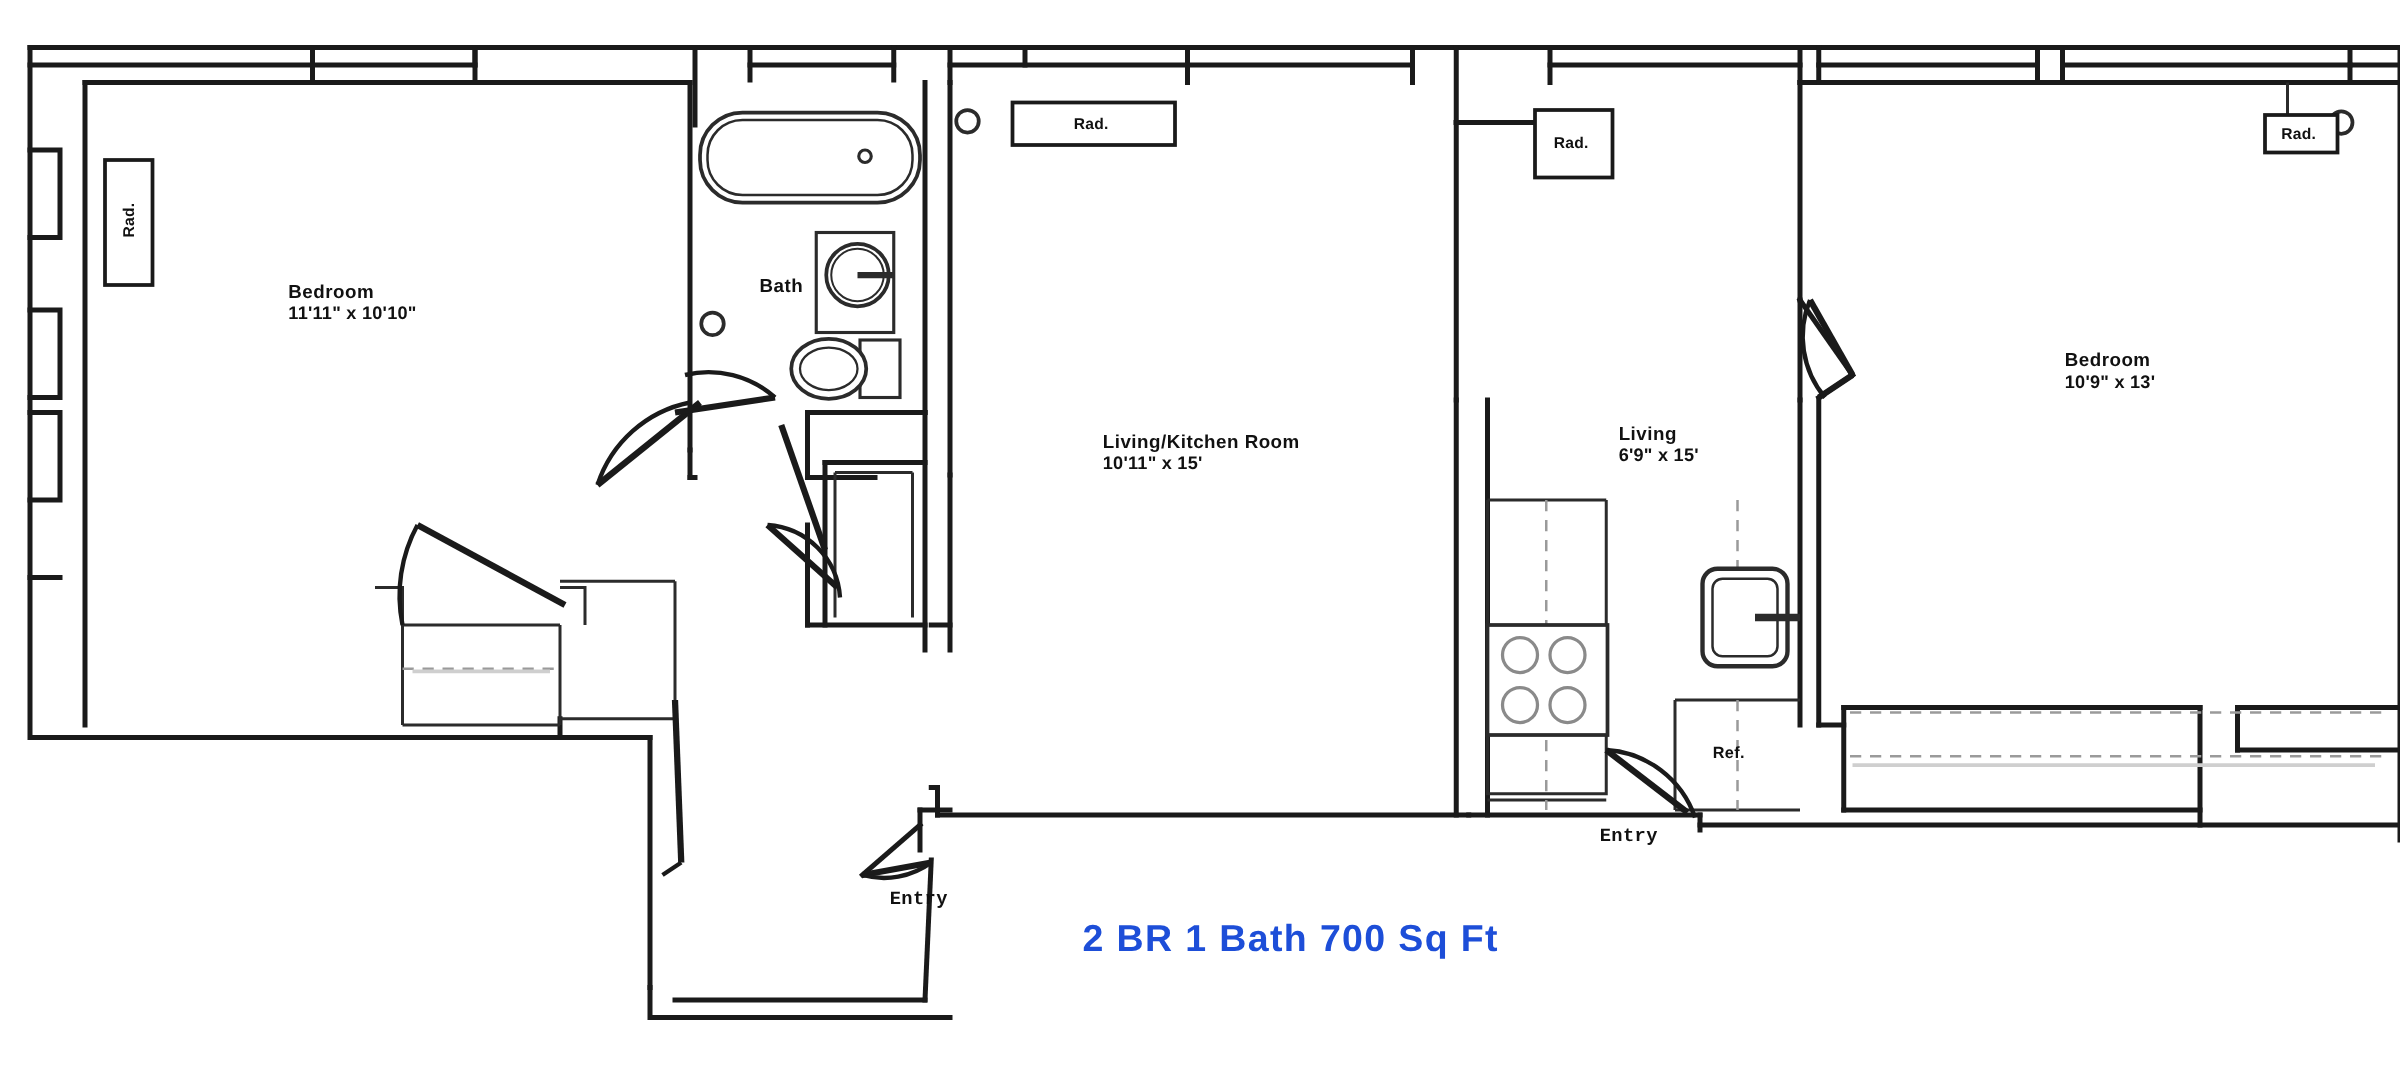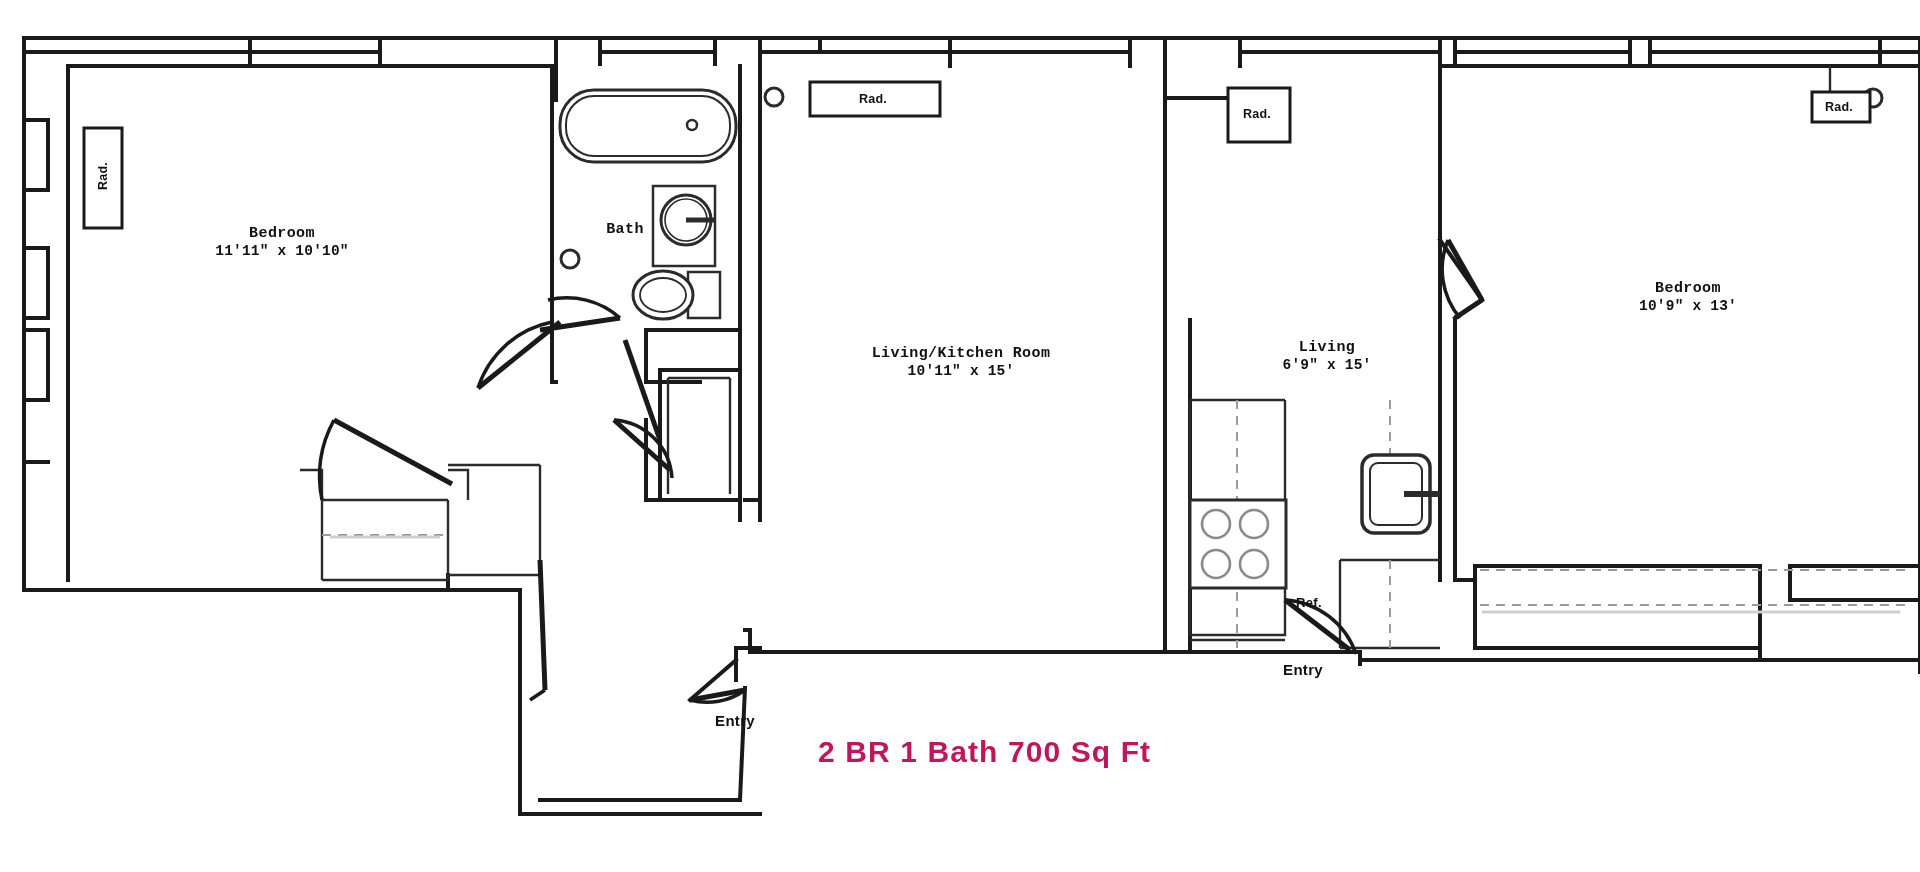--- a/index.html
+++ b/index.html
@@ -11,33 +11,34 @@
   }
   #plan-root{position:relative;width:1920px;height:872px;background:#fff;}
   #floorplan-svg{position:absolute;left:0;top:0;width:1920px;height:872px;}
   .lbl{
     position:absolute;
     font-family:"Liberation Sans", sans-serif;
     color:#111;
     white-space:nowrap;
     letter-spacing:.2px;
   }
-  .room-label{text-align:center;line-height:1.22;font-family:Liberation Mono, monospace;}
+  .room-label{text-align:left;line-height:1.22;}
   .room-name{font-size:15px;font-weight:600;letter-spacing:.4px;}
   .room-dims{font-size:14.5px;font-weight:600;letter-spacing:.2px;}
   .fixture-label{font-size:13px;font-weight:700;letter-spacing:.3px;}
   .small-label{font-size:12.5px;font-weight:700;letter-spacing:.2px;}
-  .entry-label{font-size:15px;font-weight:600;letter-spacing:.3px;}
+  .entry-label{font-size:15px;font-weight:600;letter-spacing:.3px;font-family:Liberation Mono, monospace;}
   .plan-title{
     position:absolute;
     font-size:30px;
     font-weight:600;
     letter-spacing:1.1px;
-    color:#be185d;
+    color:#1d4ed8;
     white-space:nowrap;
+    margin-left:48px;
   }
   .rot90{transform:rotate(-90deg);transform-origin:center center;}
 </style>
 </head>
 <body>
 
 <div id="plan-root">
 
   <svg id="floorplan-svg" viewBox="0 0 1920 872" xmlns="http://www.w3.org/2000/svg">
 
@@ -303,21 +304,21 @@
   </div>
 
   <div class="lbl small-label rot90" style="left:103px;top:176px;transform:translate(-50%,-50%) rotate(-90deg);">Rad.</div>
 
   <div class="lbl small-label" style="left:873px;top:99px;transform:translate(-50%,-50%);">Rad.</div>
 
   <div class="lbl small-label" style="left:1257px;top:114px;transform:translate(-50%,-50%);">Rad.</div>
 
   <div class="lbl small-label" style="left:1839px;top:107px;transform:translate(-50%,-50%);">Rad.</div>
 
-  <div class="lbl fixture-label" style="left:1309px;top:602px;transform:translate(-50%,-50%);">Ref.</div>
+  <div class="lbl fixture-label" style="left:1383px;top:602px;transform:translate(-50%,-50%);">Ref.</div>
 
   <div class="lbl entry-label" style="left:735px;top:720px;transform:translate(-50%,-50%);">Entry</div>
 
   <div class="lbl entry-label" style="left:1303px;top:669px;transform:translate(-50%,-50%);">Entry</div>
 
   <div class="plan-title" style="left:818px;top:735px;">2 BR 1 Bath  700 Sq Ft</div>
 
 </div>
 
 </body></html>

